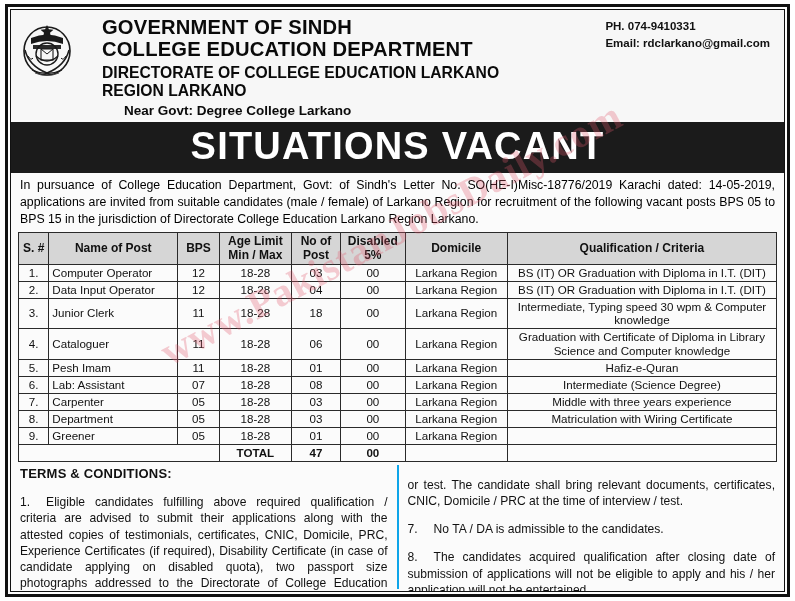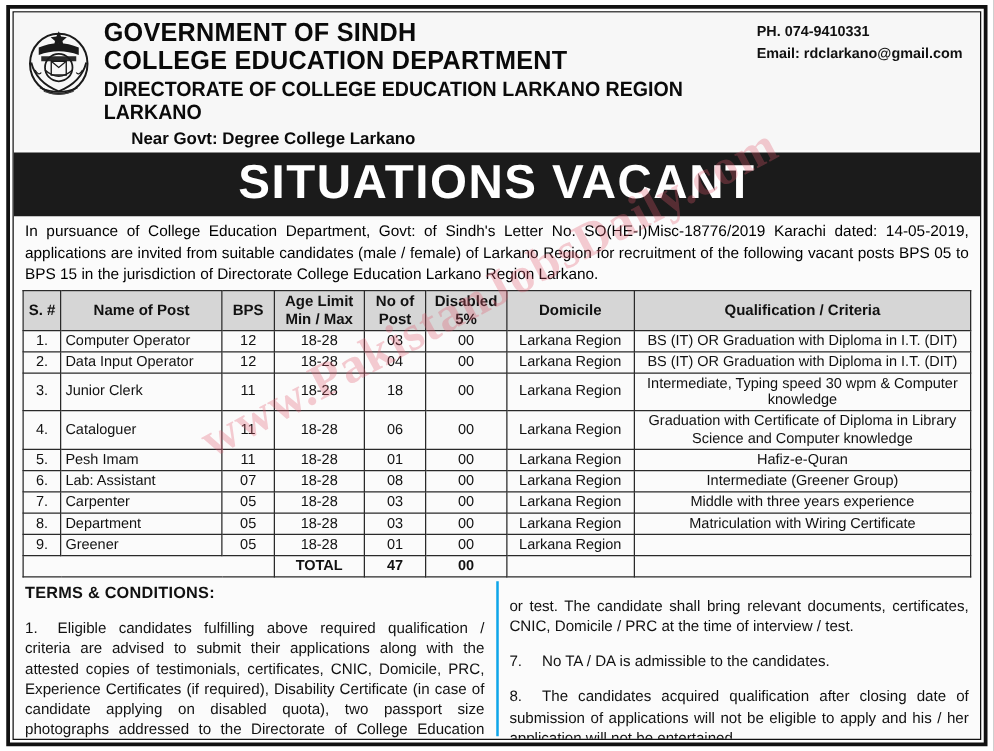--- a/index.html
+++ b/index.html
@@ -64,20 +64,21 @@
   
   .header {
     position: relative;
     padding: 6px 10px 2px 8px;
     background: #f7f7f7;
     z-index: 5;
   }
   .header-row {
     display: flex;
     align-items: flex-start;
+    gap: 19px;
   }
   .emblem {
     width: 56px;
     height: 62px;
     flex: 0 0 56px;
     margin-right: 8px;
     margin-top: 2px;
   }
   .head-text {
     flex: 1 1 auto;
@@ -343,21 +344,21 @@
                 <td class="c-qual">Hafiz-e-Quran</td>
               </tr>
               <tr>
                 <td class="c-sno">6.</td>
                 <td class="c-post">Lab: Assistant</td>
                 <td class="c-bps">07</td>
                 <td class="c-age">18-28</td>
                 <td class="c-nop">08</td>
                 <td class="c-dis">00</td>
                 <td class="c-dom">Larkana Region</td>
-                <td class="c-qual">Intermediate (Greener Group)</td>
+                <td class="c-qual">Intermediate (Science Degree)</td>
               </tr>
               <tr>
                 <td class="c-sno">7.</td>
                 <td class="c-post">Carpenter</td>
                 <td class="c-bps">05</td>
                 <td class="c-age">18-28</td>
                 <td class="c-nop">03</td>
                 <td class="c-dis">00</td>
                 <td class="c-dom">Larkana Region</td>
                 <td class="c-qual">Middle with three years experience</td>

